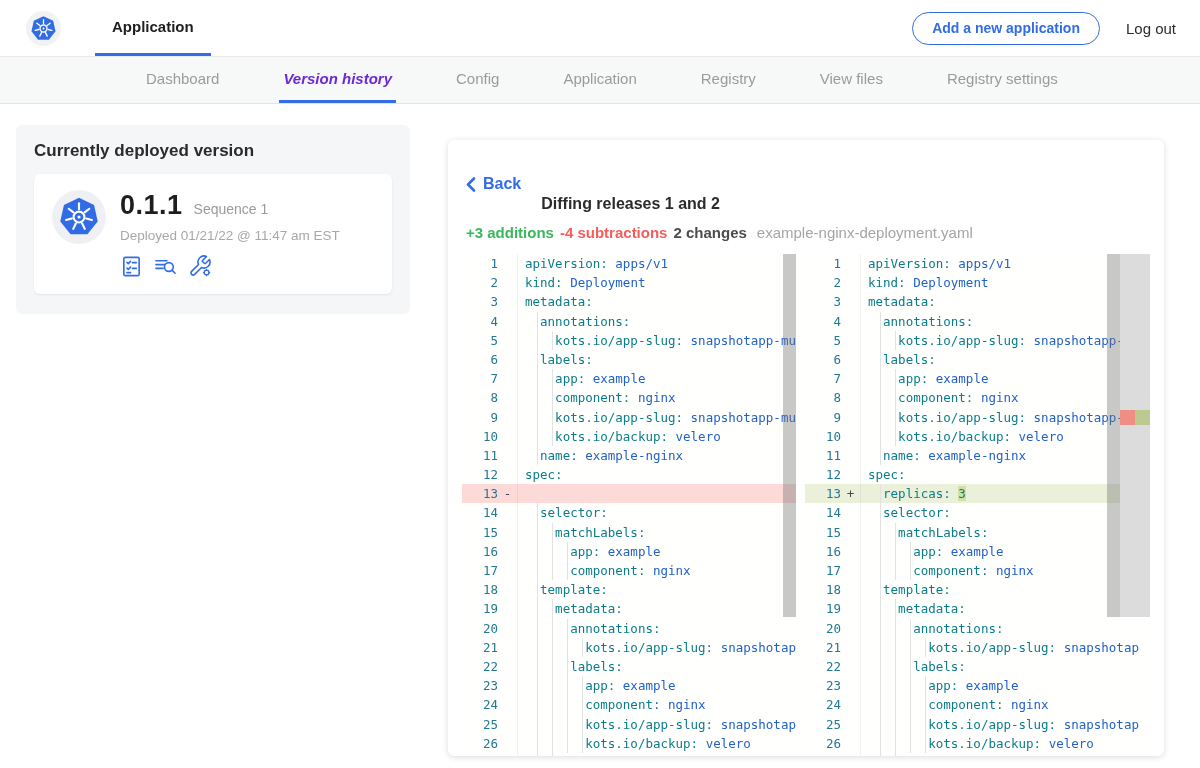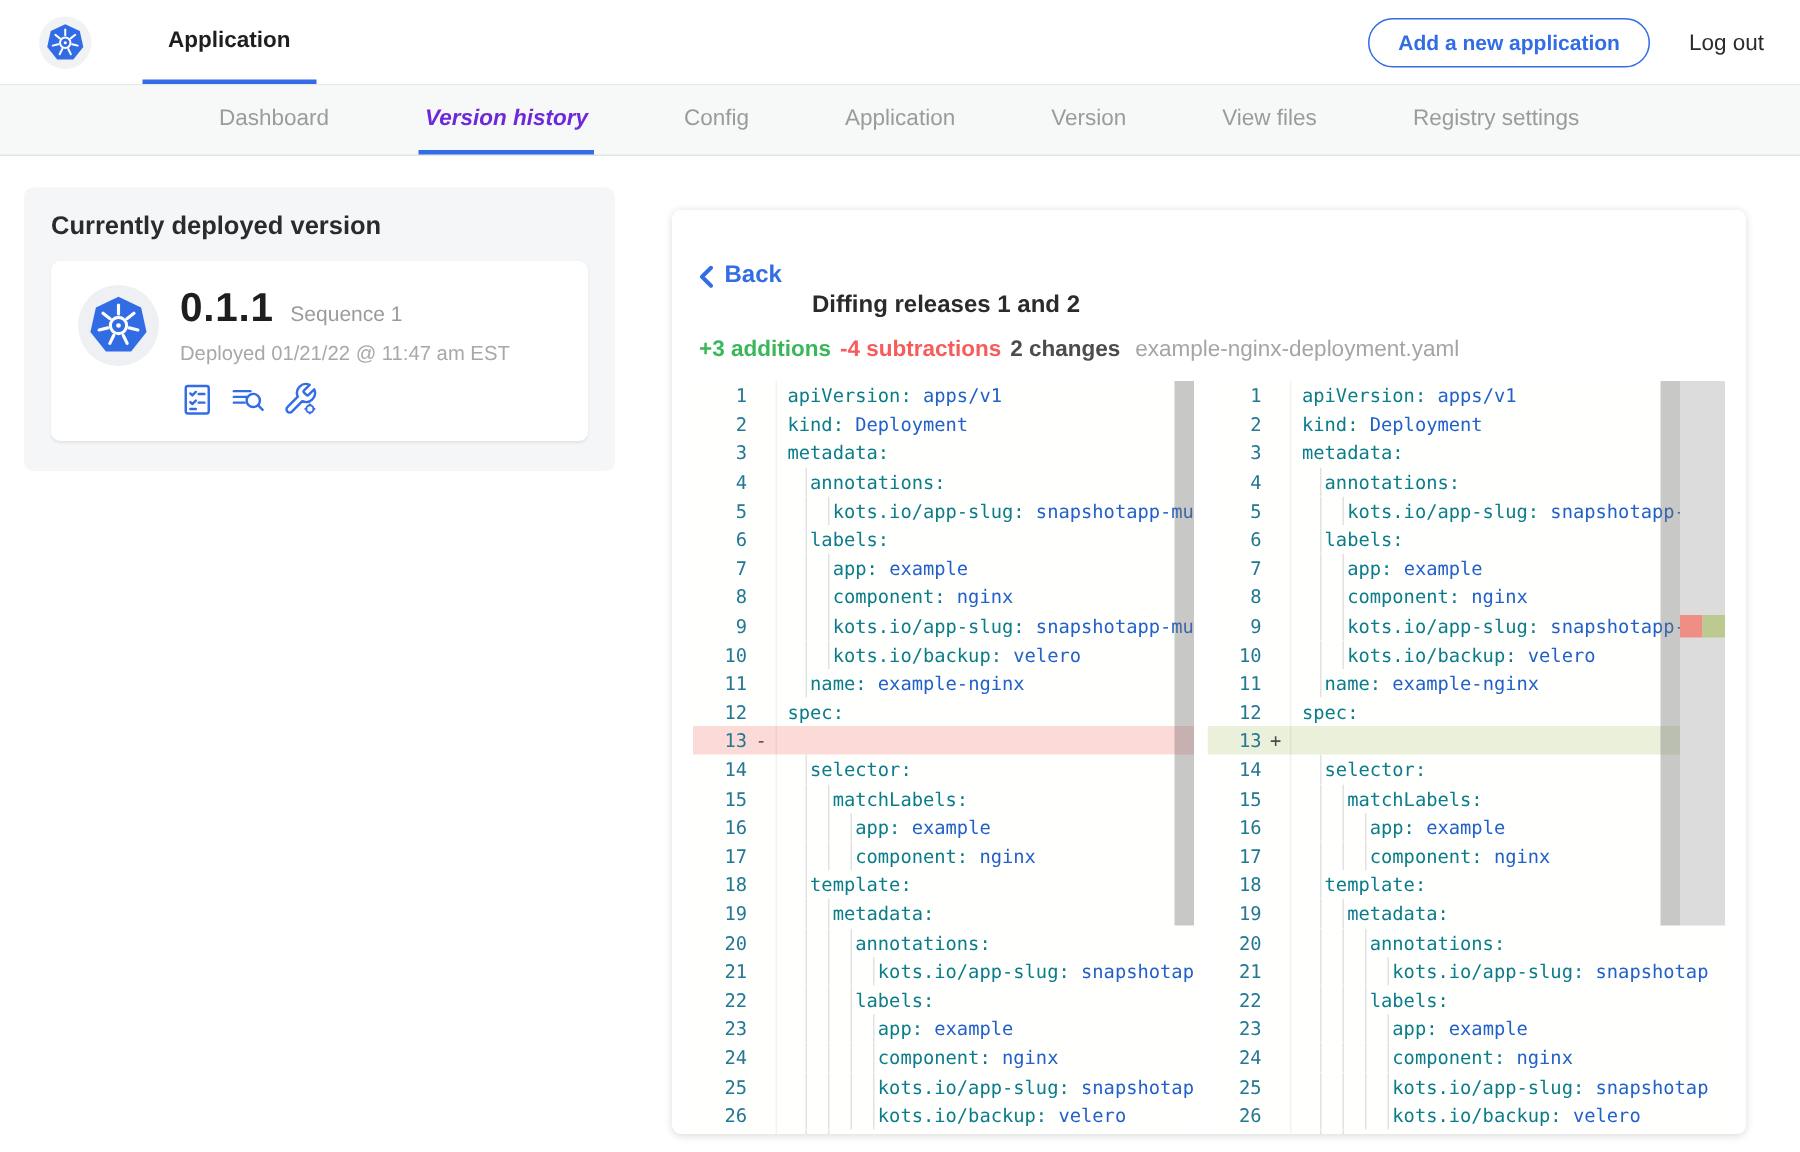--- a/index.html
+++ b/index.html
@@ -120,21 +120,21 @@
     <button class="add-app-btn">Add a new application</button>
     <span class="logout">Log out</span>
   </div>
 </div>
 
 <div class="subnav" id="subnav">
     <div class="subnav-item">Dashboard</div>
     <div class="subnav-item active">Version history</div>
     <div class="subnav-item">Config</div>
     <div class="subnav-item">Application</div>
-    <div class="subnav-item">Version</div>
+    <div class="subnav-item">Registry</div>
     <div class="subnav-item">View files</div>
     <div class="subnav-item">Registry settings</div>
   </div>
 
 <div class="content">
 
   <div class="deploy-card">
     <div class="deploy-title">Currently deployed version</div>
     <div class="deploy-inner">
       <div class="k8s-badge">
@@ -253,21 +253,21 @@
             <div class="code-row"><span class="ln">3</span><span class="sign"></span><span class="code"><span class="k">metadata:</span></span></div>
             <div class="code-row"><span class="ln">4</span><span class="sign"></span><span class="code"><i class="guide" style="left: 12.05px;"></i><span class="k">  annotations:</span></span></div>
             <div class="code-row"><span class="ln">5</span><span class="sign"></span><span class="code"><i class="guide" style="left: 12.05px;"></i><i class="guide" style="left: 27.1px;"></i><span class="k">    kots.io/app-slug:</span> <span class="vs">snapshotapp-mu</span></span></div>
             <div class="code-row"><span class="ln">6</span><span class="sign"></span><span class="code"><i class="guide" style="left: 12.05px;"></i><span class="k">  labels:</span></span></div>
             <div class="code-row"><span class="ln">7</span><span class="sign"></span><span class="code"><i class="guide" style="left: 12.05px;"></i><i class="guide" style="left: 27.1px;"></i><span class="k">    app:</span> <span class="vs">example</span></span></div>
             <div class="code-row"><span class="ln">8</span><span class="sign"></span><span class="code"><i class="guide" style="left: 12.05px;"></i><i class="guide" style="left: 27.1px;"></i><span class="k">    component:</span> <span class="vs">nginx</span></span></div>
             <div class="code-row"><span class="ln">9</span><span class="sign"></span><span class="code"><i class="guide" style="left: 12.05px;"></i><i class="guide" style="left: 27.1px;"></i><span class="k">    kots.io/app-slug:</span> <span class="vs">snapshotapp-mu</span></span></div>
             <div class="code-row"><span class="ln">10</span><span class="sign"></span><span class="code"><i class="guide" style="left: 12.05px;"></i><i class="guide" style="left: 27.1px;"></i><span class="k">    kots.io/backup:</span> <span class="vs">velero</span></span></div>
             <div class="code-row"><span class="ln">11</span><span class="sign"></span><span class="code"><i class="guide" style="left: 12.05px;"></i><span class="k">  name:</span> <span class="vs">example-nginx</span></span></div>
             <div class="code-row"><span class="ln">12</span><span class="sign"></span><span class="code"><span class="k">spec:</span></span></div>
-            <div class="code-row ins"><span class="ln">13</span><span class="sign">+</span></div>
+            <div class="code-row ins"><span class="ln">13</span><span class="sign">+</span><span class="code"><i class="guide" style="left: 12.05px;"></i><span class="k">  replicas:</span> <span class="vn hl-ins">3</span></span></div>
             <div class="code-row"><span class="ln">14</span><span class="sign"></span><span class="code"><i class="guide" style="left: 12.05px;"></i><span class="k">  selector:</span></span></div>
             <div class="code-row"><span class="ln">15</span><span class="sign"></span><span class="code"><i class="guide" style="left: 12.05px;"></i><i class="guide" style="left: 27.1px;"></i><span class="k">    matchLabels:</span></span></div>
             <div class="code-row"><span class="ln">16</span><span class="sign"></span><span class="code"><i class="guide" style="left: 12.05px;"></i><i class="guide" style="left: 27.1px;"></i><i class="guide" style="left: 42.15px;"></i><span class="k">      app:</span> <span class="vs">example</span></span></div>
             <div class="code-row"><span class="ln">17</span><span class="sign"></span><span class="code"><i class="guide" style="left: 12.05px;"></i><i class="guide" style="left: 27.1px;"></i><i class="guide" style="left: 42.15px;"></i><span class="k">      component:</span> <span class="vs">nginx</span></span></div>
             <div class="code-row"><span class="ln">18</span><span class="sign"></span><span class="code"><i class="guide" style="left: 12.05px;"></i><span class="k">  template:</span></span></div>
             <div class="code-row"><span class="ln">19</span><span class="sign"></span><span class="code"><i class="guide" style="left: 12.05px;"></i><i class="guide" style="left: 27.1px;"></i><span class="k">    metadata:</span></span></div>
             <div class="code-row"><span class="ln">20</span><span class="sign"></span><span class="code"><i class="guide" style="left: 12.05px;"></i><i class="guide" style="left: 27.1px;"></i><i class="guide" style="left: 42.15px;"></i><span class="k">      annotations:</span></span></div>
             <div class="code-row"><span class="ln">21</span><span class="sign"></span><span class="code"><i class="guide" style="left: 12.05px;"></i><i class="guide" style="left: 27.1px;"></i><i class="guide" style="left: 42.15px;"></i><i class="guide" style="left: 57.2px;"></i><span class="k">        kots.io/app-slug:</span> <span class="vs">snapshotap</span></span></div>
             <div class="code-row"><span class="ln">22</span><span class="sign"></span><span class="code"><i class="guide" style="left: 12.05px;"></i><i class="guide" style="left: 27.1px;"></i><i class="guide" style="left: 42.15px;"></i><span class="k">      labels:</span></span></div>
             <div class="code-row"><span class="ln">23</span><span class="sign"></span><span class="code"><i class="guide" style="left: 12.05px;"></i><i class="guide" style="left: 27.1px;"></i><i class="guide" style="left: 42.15px;"></i><i class="guide" style="left: 57.2px;"></i><span class="k">        app:</span> <span class="vs">example</span></span></div>

